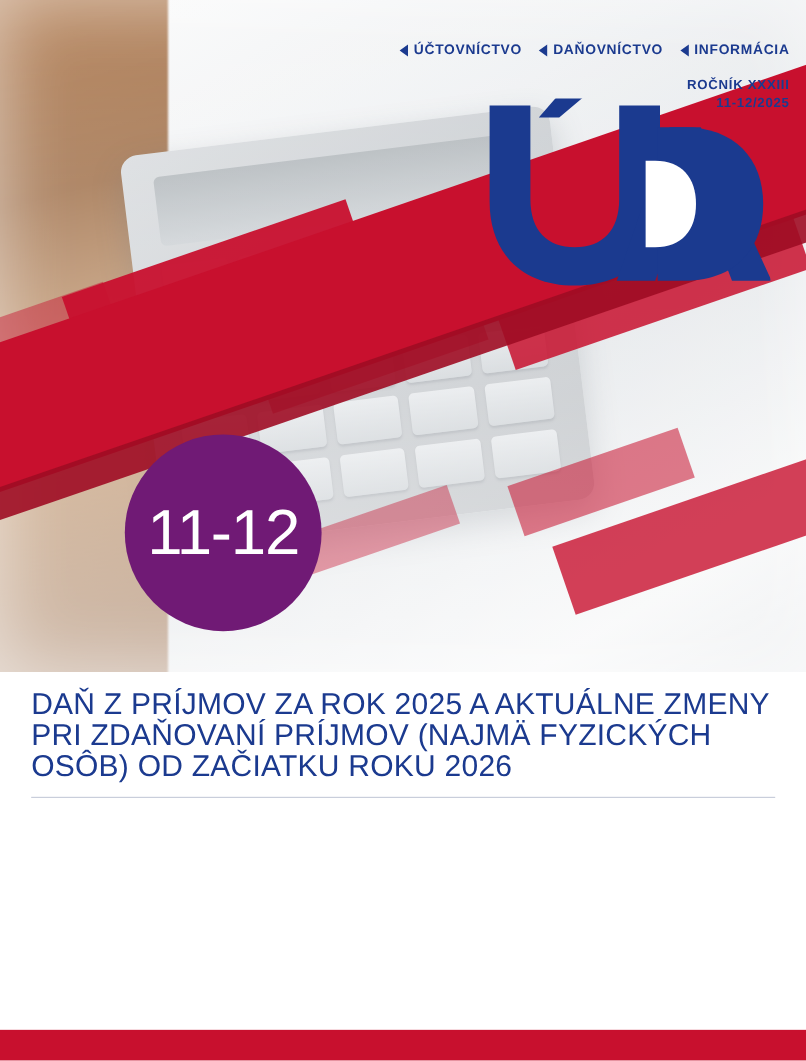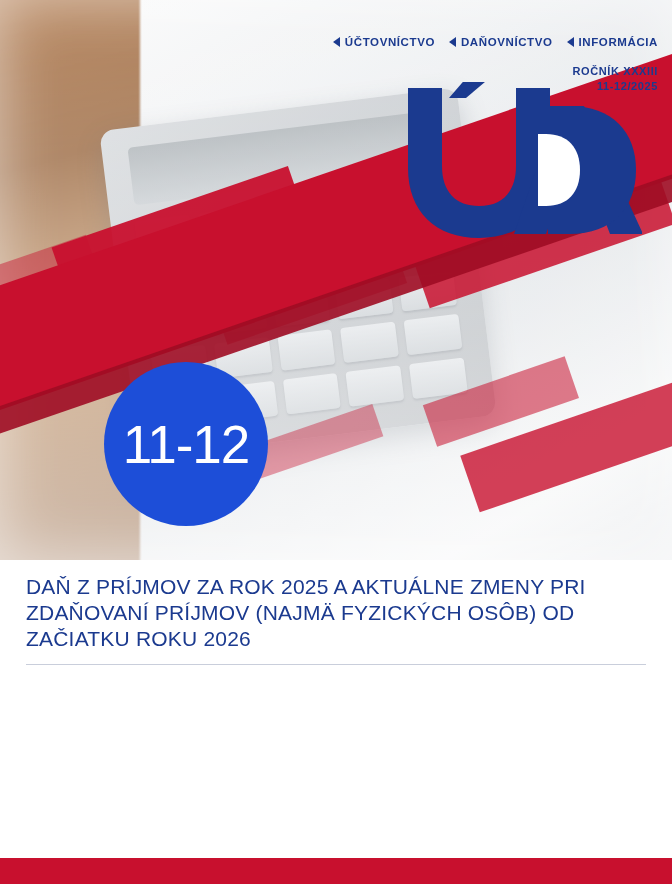--- a/index.html
+++ b/index.html
@@ -120,21 +120,21 @@
   .s-d { left: 430px; top: 404px; width: 150px; height: 44px; background: #c8102e; opacity: .55; }
   .s-e { left: 236px; top: 452px; width: 150px; height: 34px; background: #c8102e; opacity: .40; }
   .s-f { left: 470px; top: 454px; width: 230px; height: 60px; background: #c8102e; opacity: .80; }
   .s-g { left: -60px; top: 286px; width: 160px; height: 34px; background: #c8102e; opacity: .45; }
 
   .issue-circle {
     position: absolute;
     left: 104px; top: 362px;
     width: 164px; height: 164px;
     border-radius: 50%;
-    background: #1d4ed8;
+    background: #701a75;
     display: flex;
     align-items: center;
     justify-content: center;
   }
   .issue-circle span {
     color: #ffffff;
     font-size: 53px;
     letter-spacing: -1px;
     font-weight: 400;
     font-family: "Liberation Sans", sans-serif;
@@ -180,21 +180,21 @@
   
   .headlines {
     position: absolute;
     left: 0; top: 566px;
     width: 672px;
     padding: 0 26px;
     box-sizing: border-box;
   }
   .headline {
     color: #1b3a8f;
-    font-size: 21px;
+    font-size: 25px;
     line-height: 26px;
     letter-spacing: 0.2px;
     padding: 14px 0 12px 0;
     text-transform: uppercase;
   }
   .headline.sep { border-bottom: 1px solid #c9cedb; }
   .headline:first-child { padding-top: 8px; }
 
   .footer-bar {
     position: absolute;

